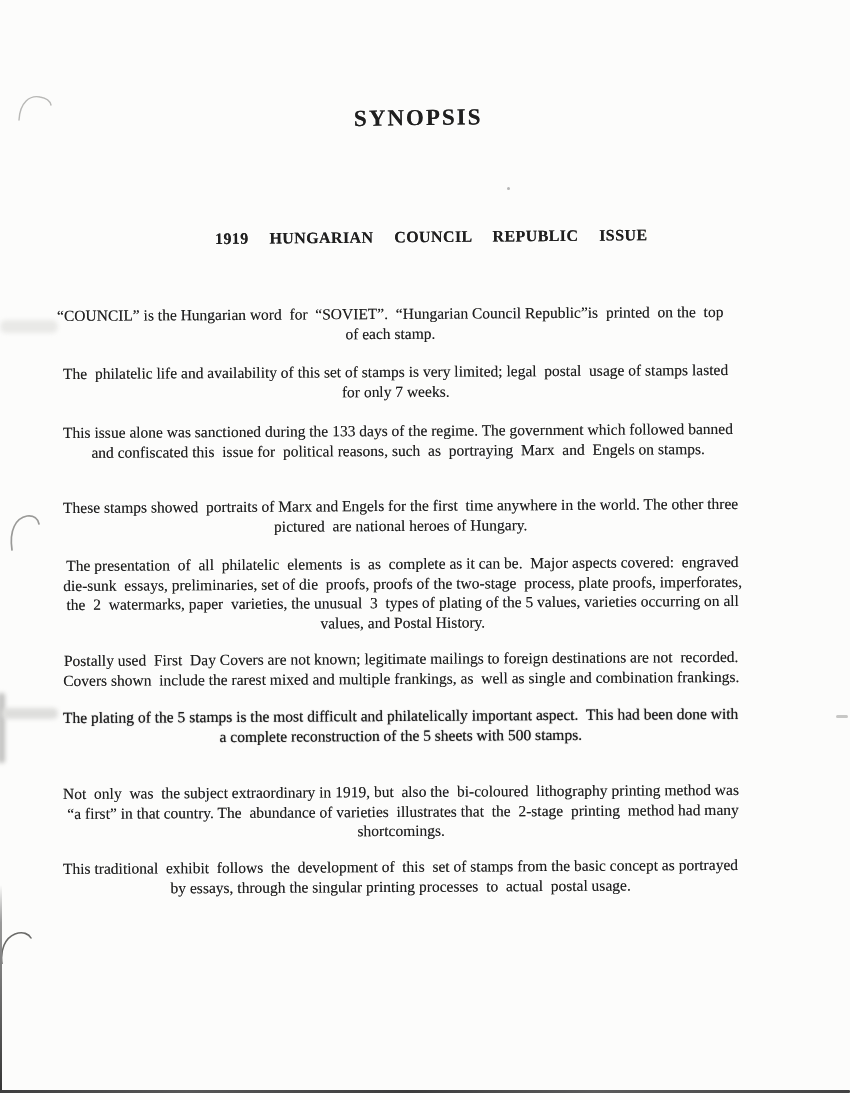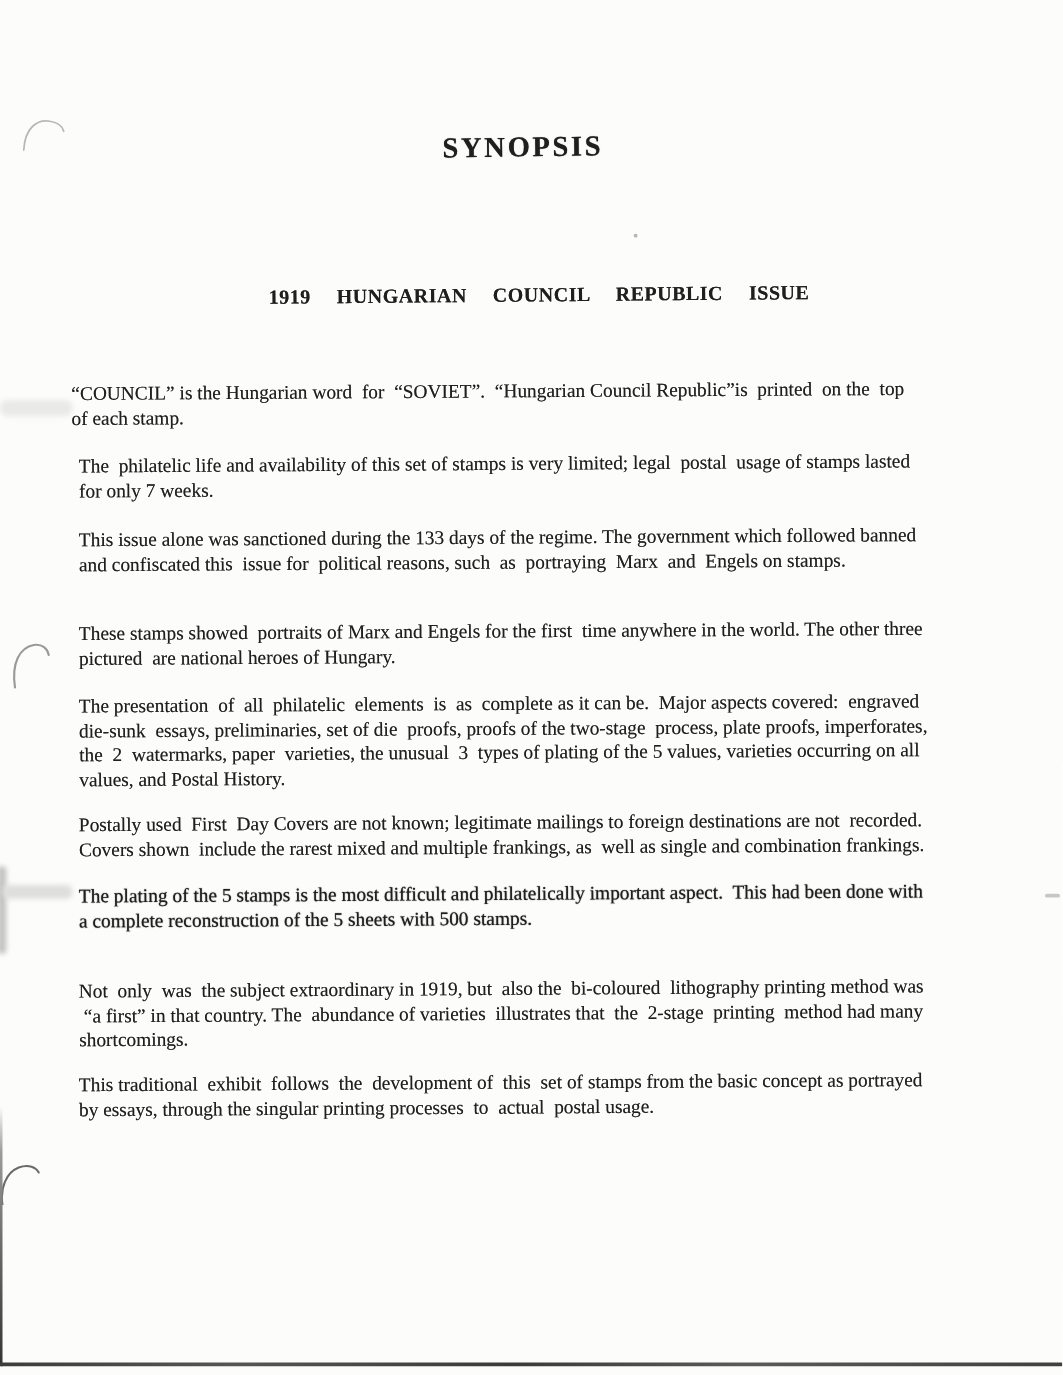--- a/index.html
+++ b/index.html
@@ -8,20 +8,21 @@
     background: #ffffff;
   }
   .page {
     position: relative;
     width: 850px;
     height: 1100px;
     background: #fcfcfb;
     overflow: hidden;
     font-family: "Liberation Serif", "DejaVu Serif", serif;
     color: #1f1f1f;
+    text-align: center;
   }
   .doc-title {
     position: absolute;
     left: 354px;
     top: 106px;
     margin: 0;
     font-size: 23px;
     font-weight: 600;
     letter-spacing: 2px;
     line-height: 26px;

